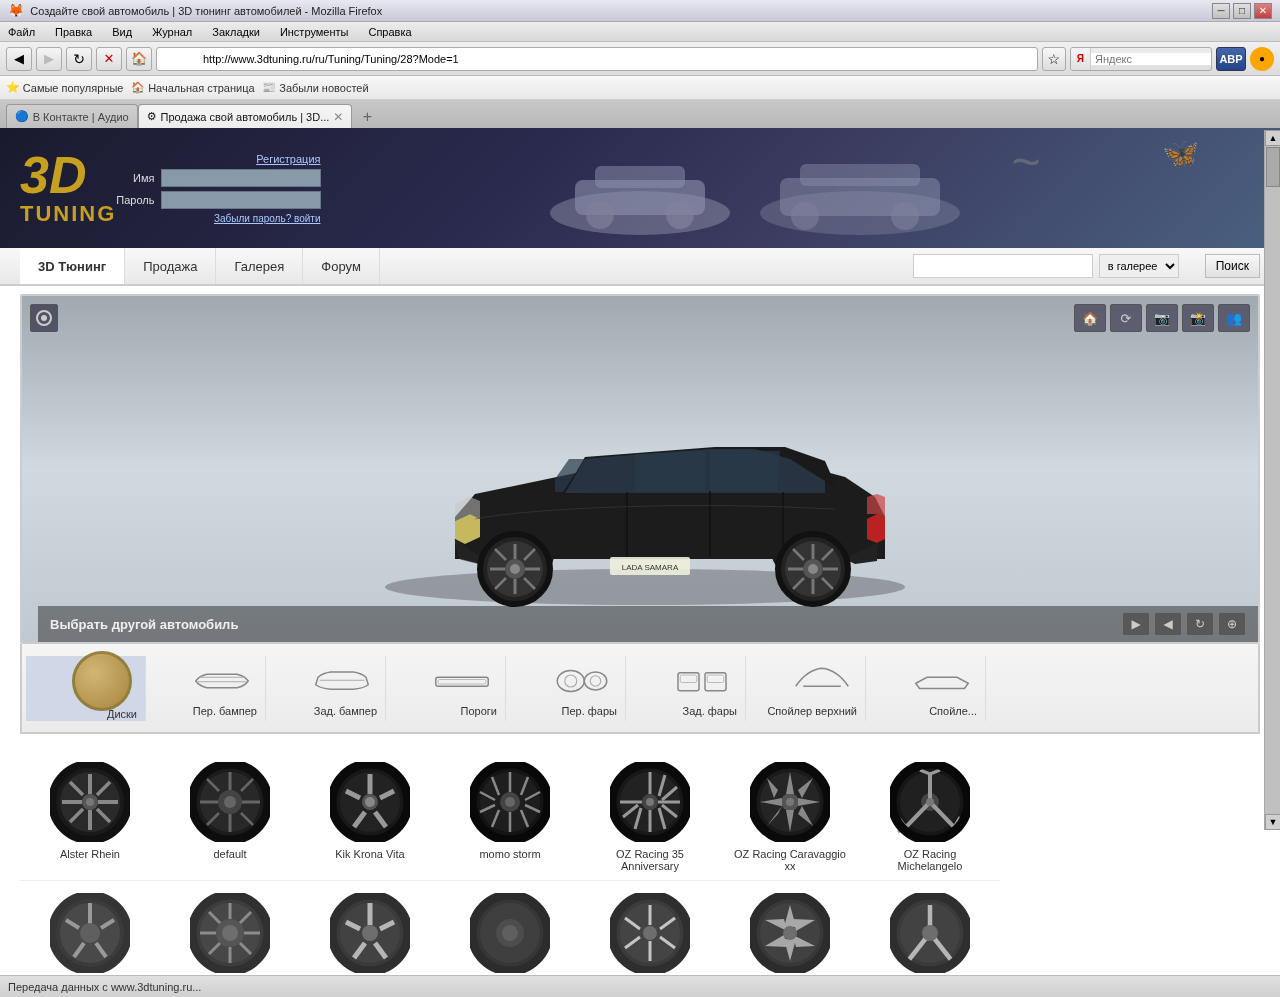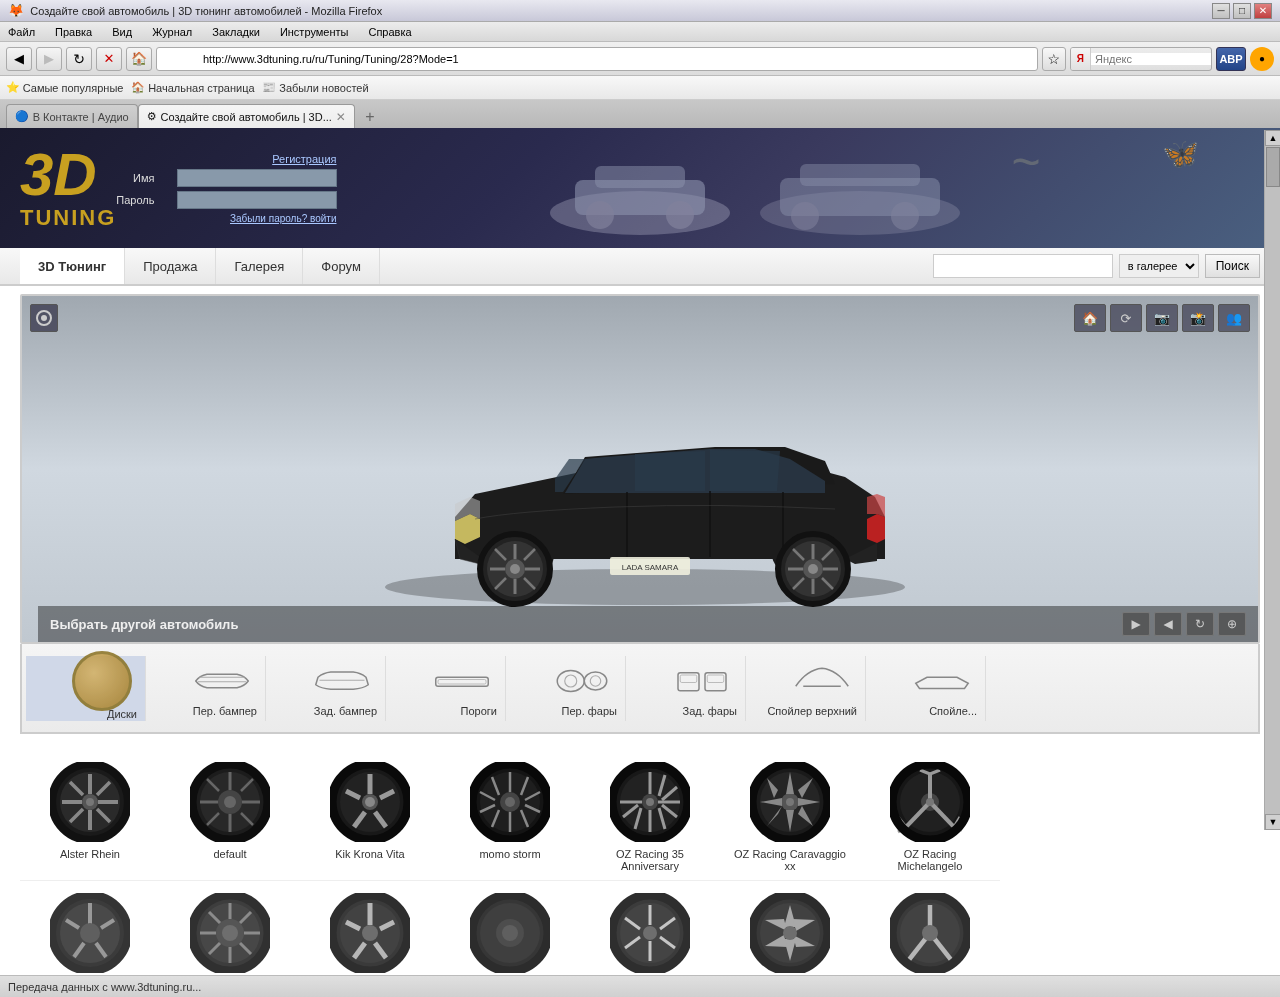--- a/index.html
+++ b/index.html
@@ -137,21 +137,21 @@
       position: relative;
       overflow: hidden;
     }
     .header-logo {
       display: flex;
       align-items: center;
       gap: 8px;
       z-index: 2;
     }
     .logo-3d {
-      font-size: 60px;
+      font-size: 52px;
       font-weight: 900;
       color: #c8a020;
       line-height: 1;
       font-style: italic;
     }
     .logo-tuning {
       font-size: 22px;
       font-weight: bold;
       color: #c8a020;
       letter-spacing: 2px;
@@ -160,21 +160,21 @@
       z-index: 2;
       display: flex;
       flex-direction: column;
       gap: 4px;
       align-items: flex-end;
     }
     .reg-link { color: #aac8ff; font-size: 11px; cursor: pointer; text-decoration: underline; }
     .auth-row {
       display: flex;
       align-items: center;
-      gap: 22px;
+      gap: 6px;
       font-size: 11px;
       color: #ddd;
     }
     .auth-input {
       width: 160px;
       height: 18px;
       background: #8899aa;
       border: 1px solid #667788;
       padding: 0 4px;
       font-size: 11px;
@@ -222,20 +222,21 @@
       font-size: 11px;
       padding: 0 4px;
     }
     .nav-search-btn {
       height: 24px;
       background: linear-gradient(to bottom, #f8f8f8, #e0e0e0);
       border: 1px solid #bbb;
       padding: 0 10px;
       cursor: pointer;
       font-size: 12px;
+      margin-left: 20px;
     }
 
     
     .main-area {
       display: flex;
       flex-direction: column;
       margin: 8px 20px;
     }
 
     
@@ -508,21 +509,21 @@
     </div>
   </div>
 
   <div class="tabs-bar">
     <div class="tab">
       <span style="font-size:11px;">🔵</span>
       <span>В Контакте | Аудио</span>
     </div>
     <div class="tab active">
       <span style="font-size:11px;">⚙</span>
-      <span>Создайте свой автомобиль | 3D...</span>
+      <span>Продажа свой автомобиль | 3D...</span>
       <span class="tab-close">✕</span>
     </div>
     <div class="tab-add">+</div>
   </div>
 
   <div class="site-wrapper">
 
     <div class="site-header">
 
       <div class="header-decor">

